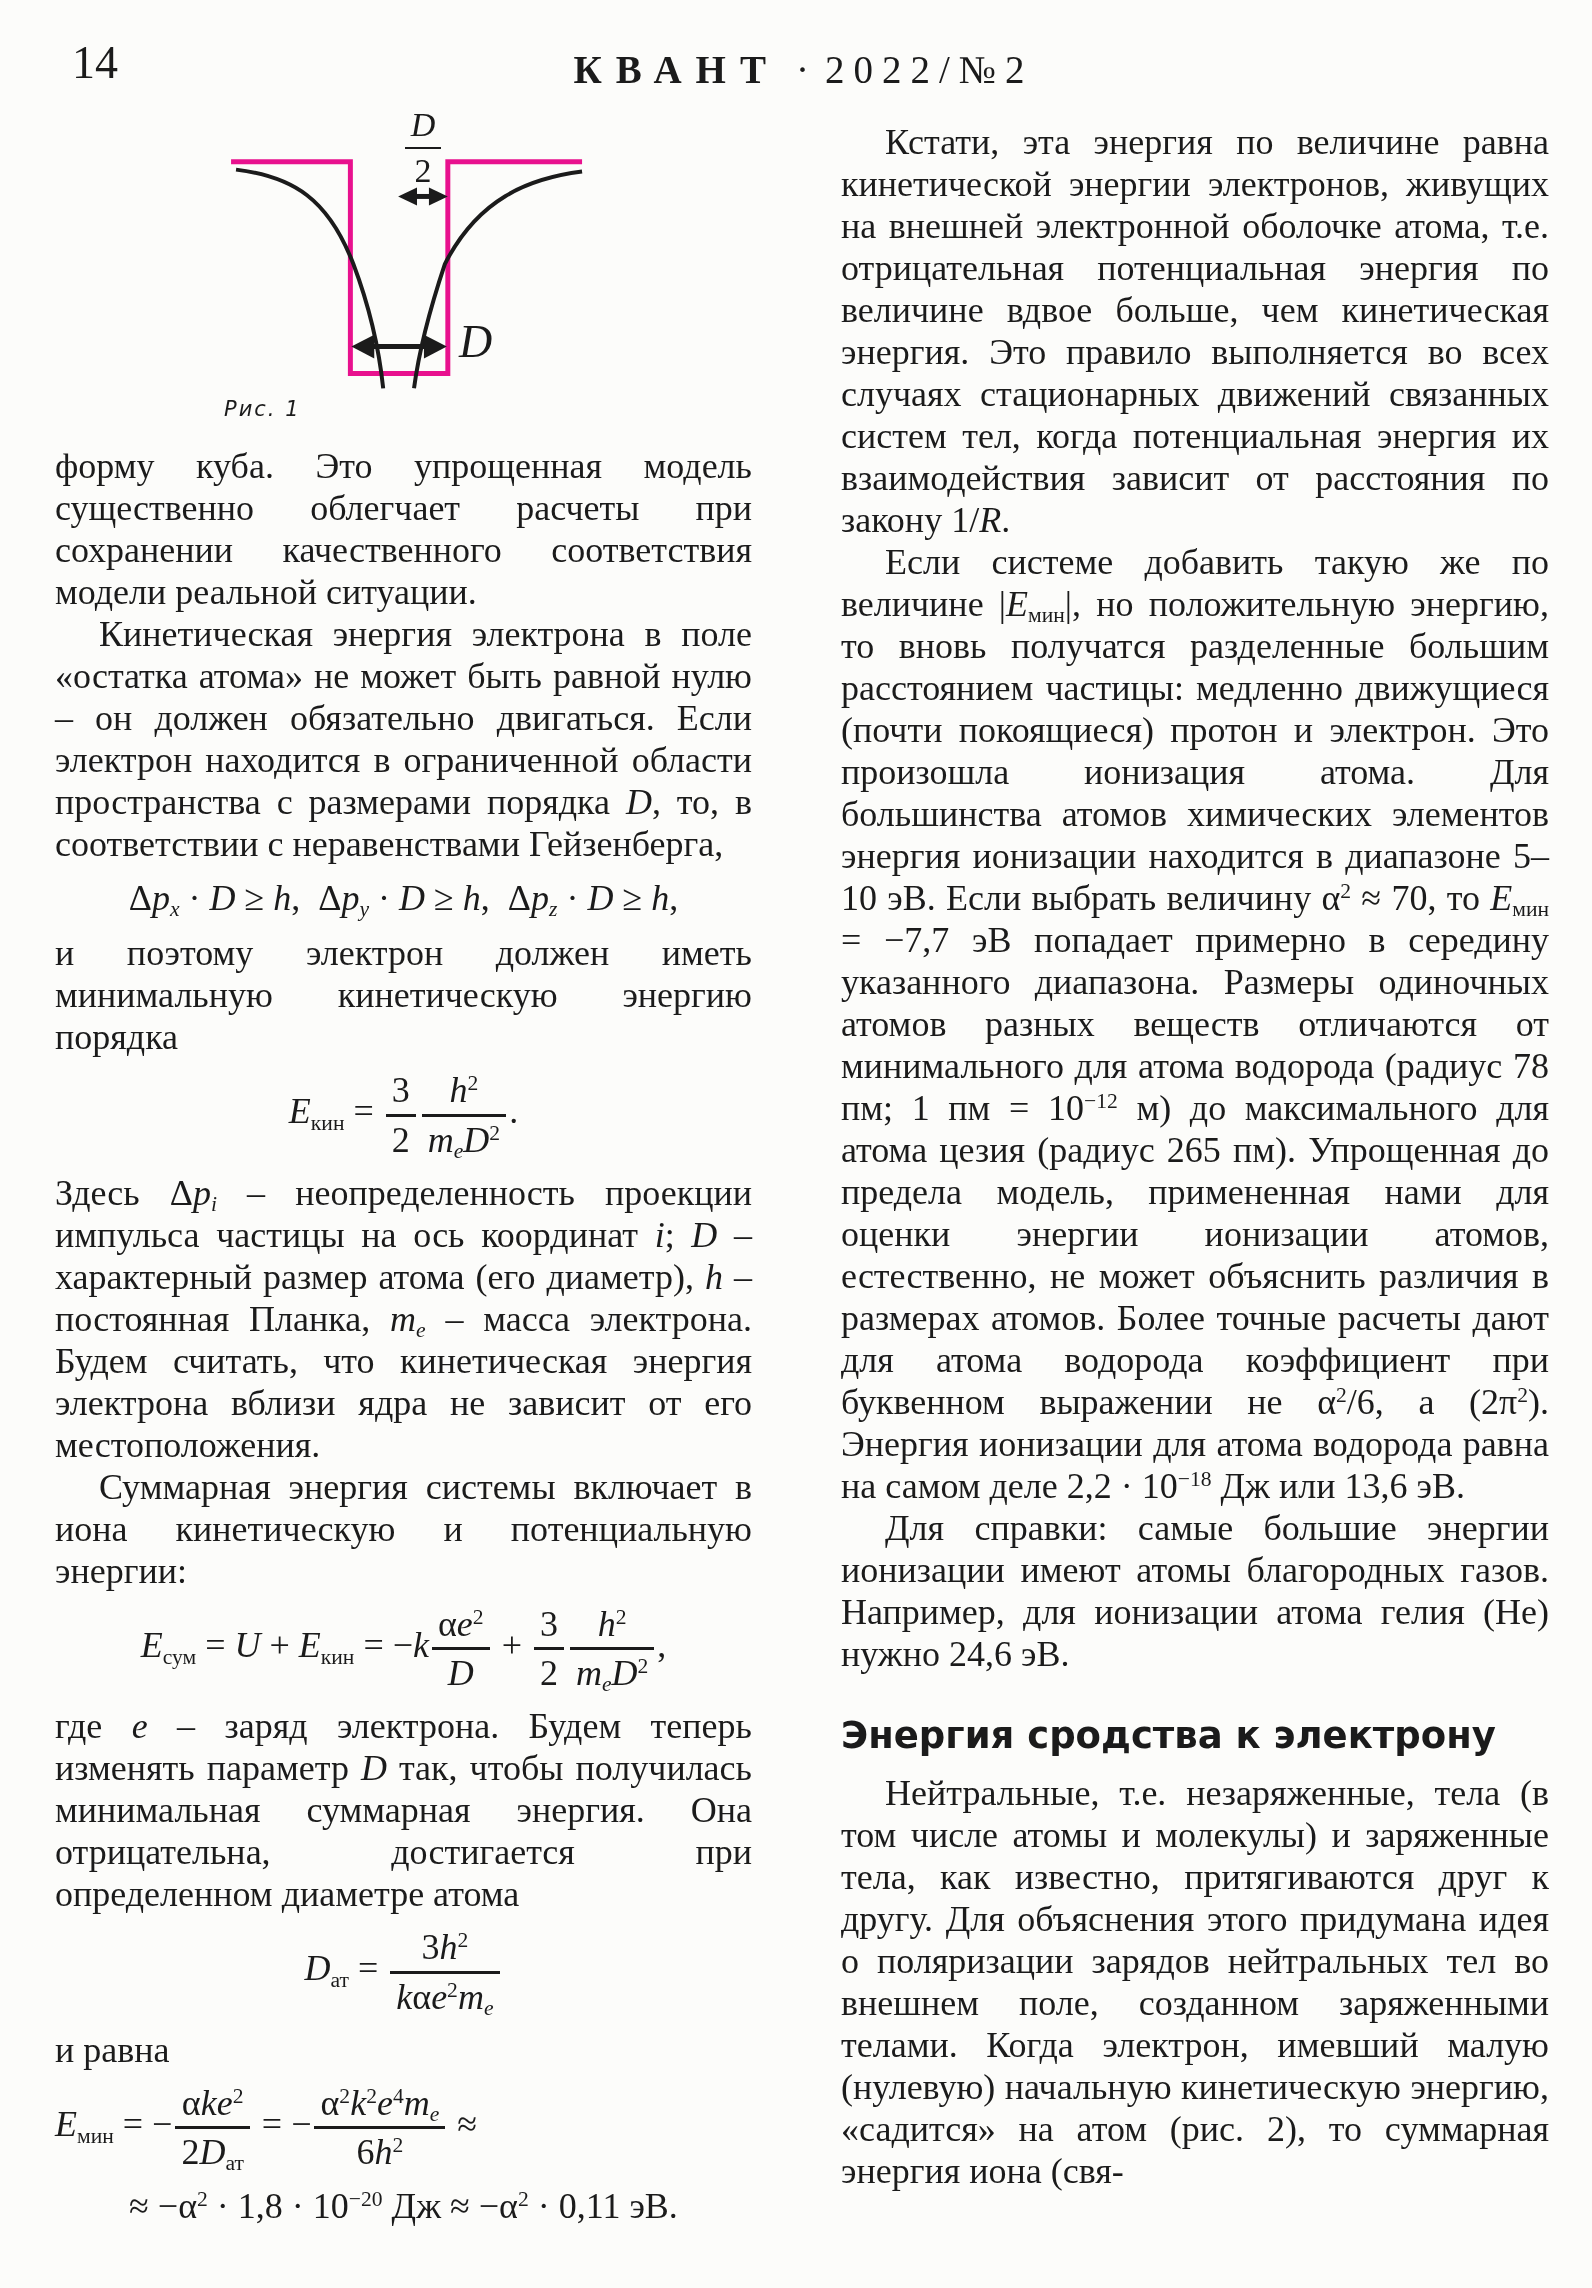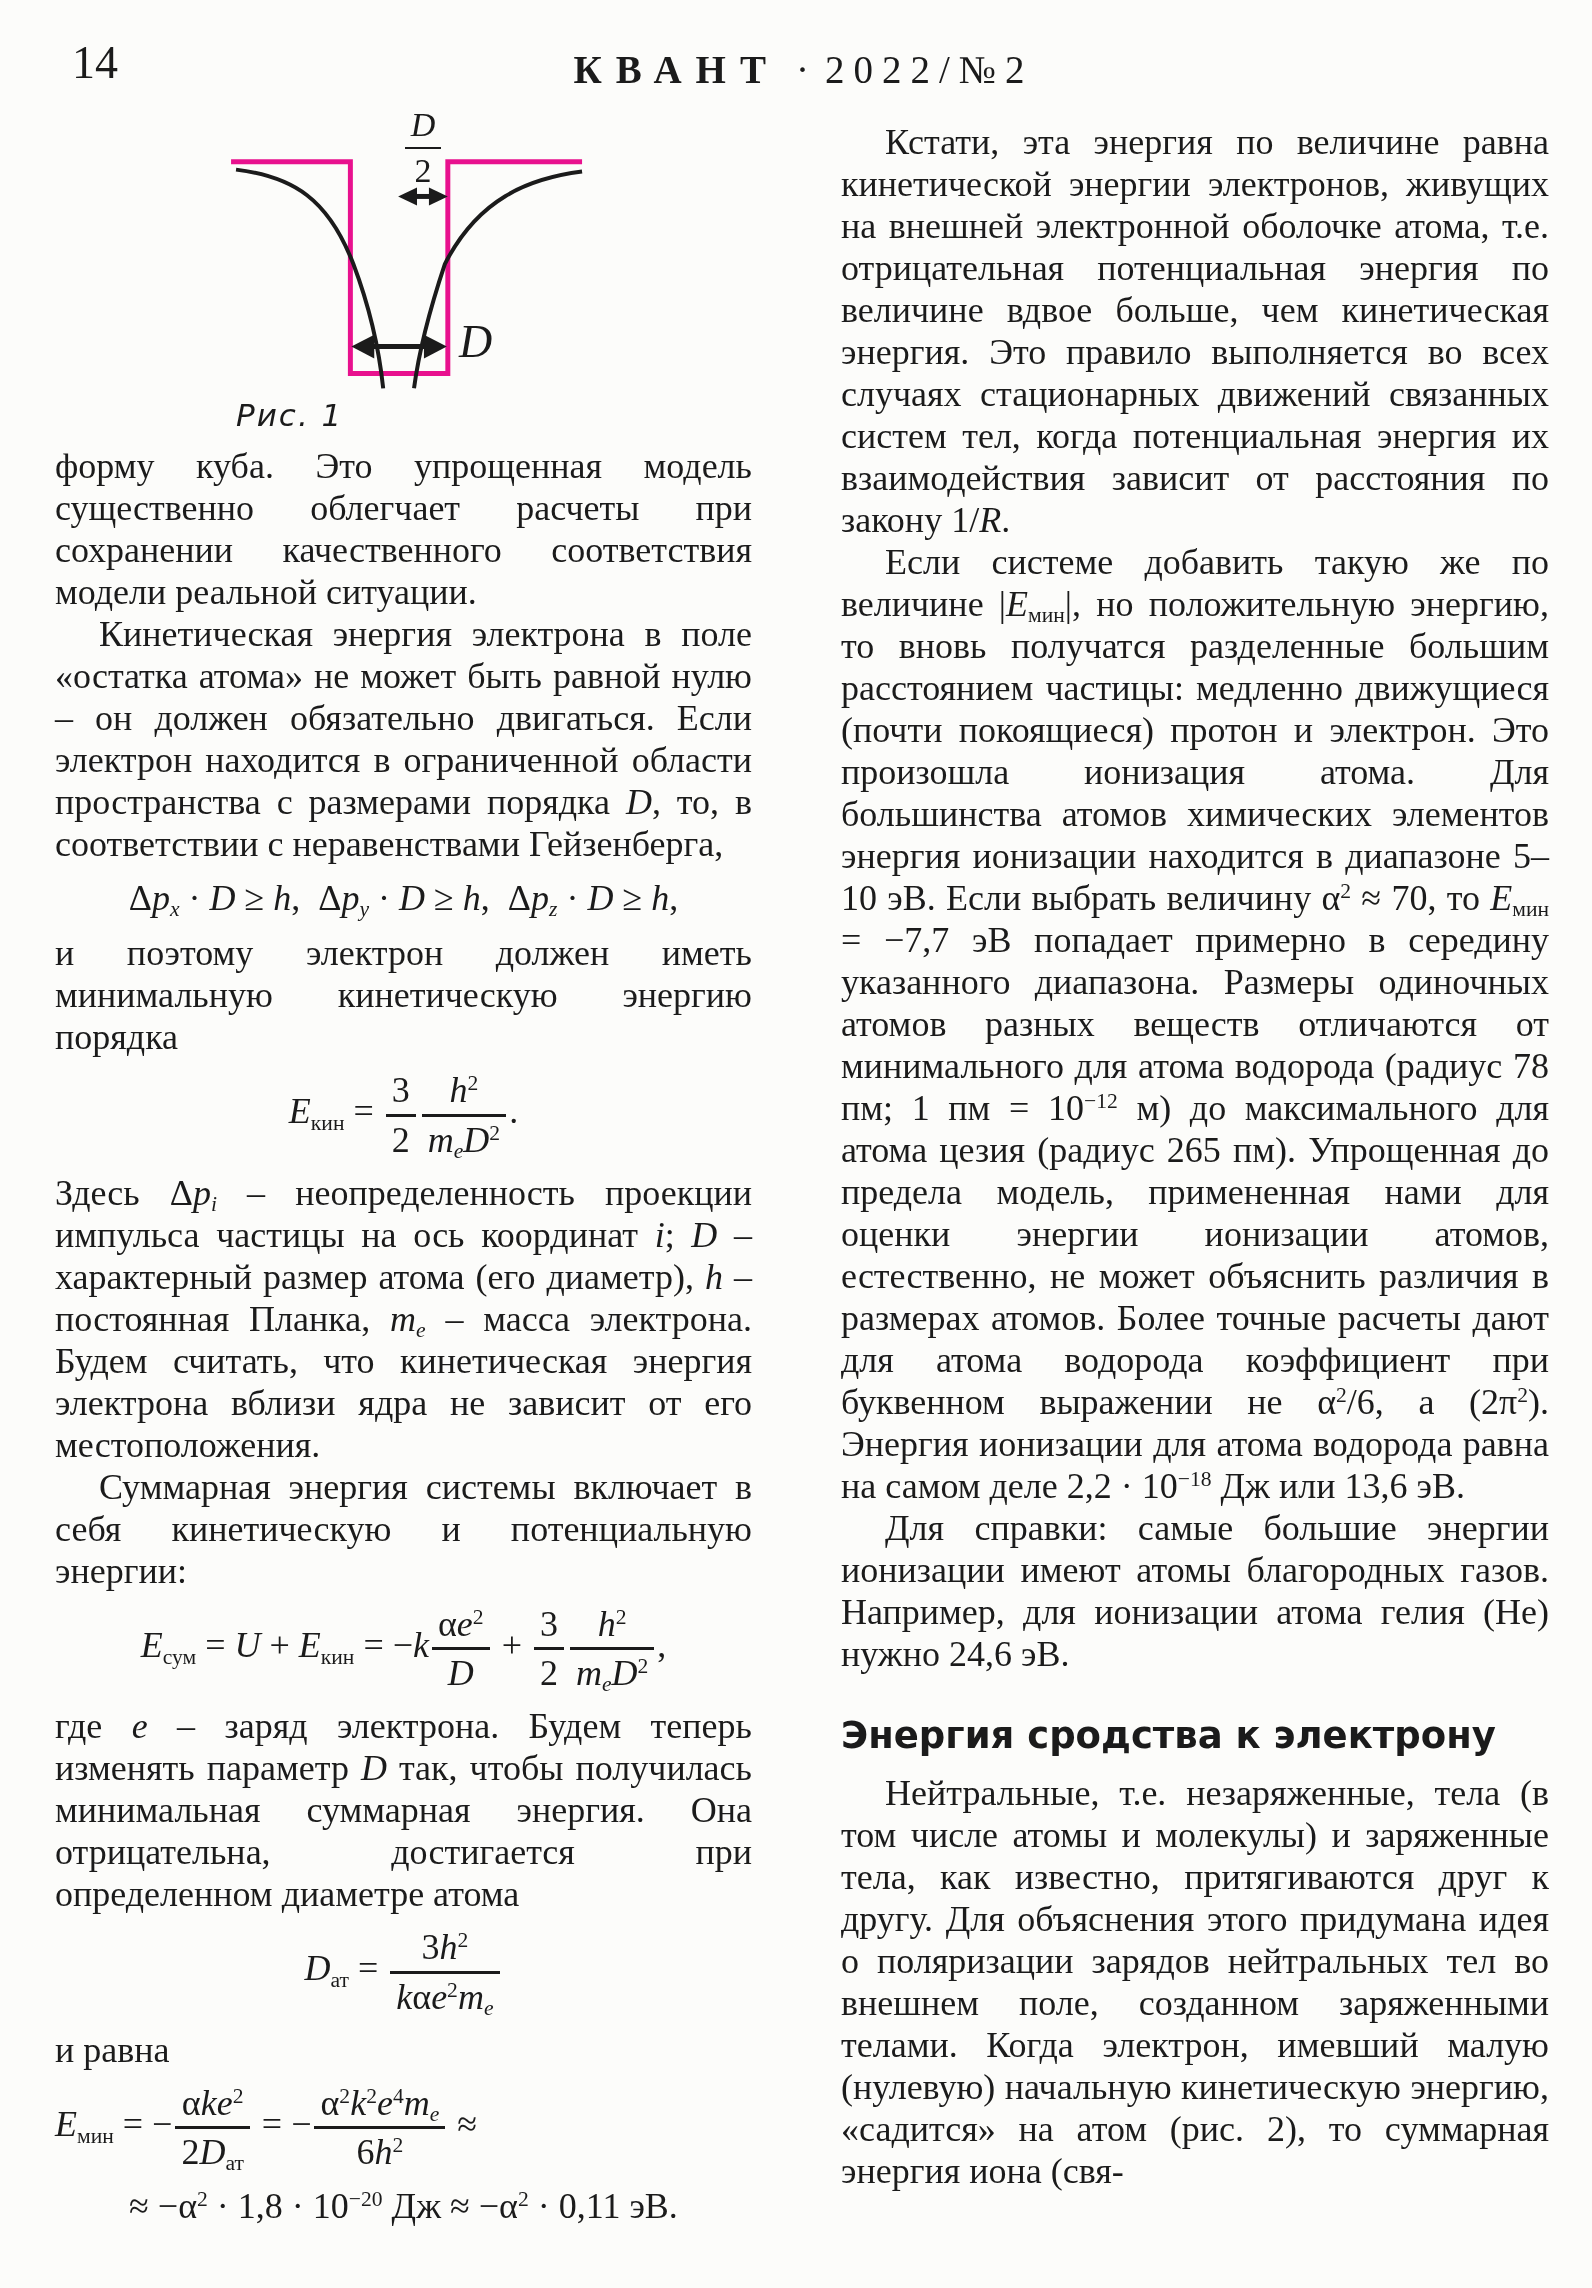--- a/index.html
+++ b/index.html
@@ -14,22 +14,22 @@
   .runhead .iss{letter-spacing:9px;}
 
   
   .fig{position:absolute;left:224px;top:100px;width:388px;height:350px;}
   .fig svg{position:absolute;left:0;top:0;}
   .halflabel{position:absolute;left:173px;top:6px;width:52px;text-align:center;
              font-size:34px;line-height:1;}
   .halflabel .frac{vertical-align:top;}
   .halflabel .frac>.den{border-top-width:2px;}
   .dlabel{position:absolute;left:235px;top:219px;font-size:46px;font-style:italic;line-height:1;}
-  .figcap{position:absolute;left:12px;top:297px;font-family:"DejaVu Sans",sans-serif;
-          font-style:italic;font-size:31px;letter-spacing:2px;}
+  .figcap{position:absolute;left:0;top:297px;font-family:"DejaVu Sans",sans-serif;
+          font-style:italic;font-size:21px;letter-spacing:2px;}
 
   
   .col{position:absolute;font-size:36px;line-height:42px;text-align:justify;}
   .col-left{left:55px;top:445px;width:697px;}
   .col-right{left:841px;top:121px;width:708px;}
   .col p{margin:0;hyphens:auto;}
   .col p.ind{text-indent:44px;}
   h2.sect{font-family:"DejaVu Sans",sans-serif;font-weight:700;font-size:37px;
           margin:40px 0 14px 0;line-height:1.15;}
 
@@ -75,21 +75,21 @@
     <figcaption class="figcap">Рис. 1</figcaption>
   </figure>
 
   <div class="col col-left">
     <p>форму куба. Это упрощенная модель существенно облегчает расчеты при сохранении качественного соответствия модели реальной ситуации.</p>
     <p class="ind">Кинетическая энергия электрона в поле «остатка атома» не может быть равной нулю – он должен обязательно двигаться. Если электрон находится в ограниченной области пространства с размерами порядка <span class="it">D</span>, то, в соответствии с неравенствами Гейзенберга,</p>
     <div class="formula">Δ<span class="it">p</span><sub class="it">x</sub> · <span class="it">D</span> ≥ <span class="it">h</span>, Δ<span class="it">p</span><sub class="it">y</sub> · <span class="it">D</span> ≥ <span class="it">h</span>, Δ<span class="it">p</span><sub class="it">z</sub> · <span class="it">D</span> ≥ <span class="it">h</span>,</div>
     <p>и поэтому электрон должен иметь минимальную кинетическую энергию порядка</p>
     <div class="formula"><span class="it">E</span><sub>кин</sub> = <span class="frac"><span class="num">3</span><span class="den">2</span></span><span class="frac"><span class="num"><span class="it">h</span><sup>2</sup></span><span class="den"><span class="it">m</span><sub class="it">e</sub><span class="it">D</span><sup>2</sup></span></span>.</div>
     <p>Здесь Δ<span class="it">p</span><sub class="it">i</sub> – неопределенность проекции импульса частицы на ось координат <span class="it">i</span>; <span class="it">D</span> – характерный размер атома (его диаметр), <span class="it">h</span> – постоянная Планка, <span class="it">m</span><sub class="it">e</sub> – масса электрона. Будем считать, что кинетическая энергия электрона вблизи ядра не зависит от его местоположения.</p>
-    <p class="ind">Суммарная энергия системы включает в себя кинетическую и потенциальную энергии:</p>
+    <p class="ind">Суммарная энергия системы включает в иона кинетическую и потенциальную энергии:</p>
     <div class="formula"><span class="it">E</span><sub>сум</sub> = <span class="it">U</span> + <span class="it">E</span><sub>кин</sub> = −<span class="it">k</span><span class="frac"><span class="num">α<span class="it">e</span><sup>2</sup></span><span class="den"><span class="it">D</span></span></span> + <span class="frac"><span class="num">3</span><span class="den">2</span></span><span class="frac"><span class="num"><span class="it">h</span><sup>2</sup></span><span class="den"><span class="it">m</span><sub class="it">e</sub><span class="it">D</span><sup>2</sup></span></span>,</div>
     <p>где <span class="it">e</span> – заряд электрона. Будем теперь изменять параметр <span class="it">D</span> так, чтобы получилась минимальная суммарная энергия. Она отрицательна, достигается при определенном диаметре атома</p>
     <div class="formula"><span class="it">D</span><sub>ат</sub> = <span class="frac"><span class="num">3<span class="it">h</span><sup>2</sup></span><span class="den"><span class="it">k</span>α<span class="it">e</span><sup>2</sup><span class="it">m</span><sub class="it">e</sub></span></span></div>
     <p>и равна</p>
     <div class="formula fleft"><span class="it">E</span><sub>мин</sub> = −<span class="frac"><span class="num">α<span class="it">k</span><span class="it">e</span><sup>2</sup></span><span class="den">2<span class="it">D</span><sub>ат</sub></span></span> = −<span class="frac"><span class="num">α<sup>2</sup><span class="it">k</span><sup>2</sup><span class="it">e</span><sup>4</sup><span class="it">m</span><sub class="it">e</sub></span><span class="den">6<span class="it">h</span><sup>2</sup></span></span> ≈</div>
     <div class="formula fcont">≈ −α<sup>2</sup> · 1,8 · 10<sup>−20</sup> Дж ≈ −α<sup>2</sup> · 0,11 эВ.</div>
   </div>
 
   <div class="col col-right">
     <p class="ind">Кстати, эта энергия по величине равна кинетической энергии электронов, живущих на внешней электронной оболочке атома, т.е. отрицательная потенциальная энергия по величине вдвое больше, чем кинетическая энергия. Это правило выполняется во всех случаях стационарных движений связанных систем тел, когда потенциальная энергия их взаимодействия зависит от расстояния по закону 1/<span class="it">R</span>.</p>

